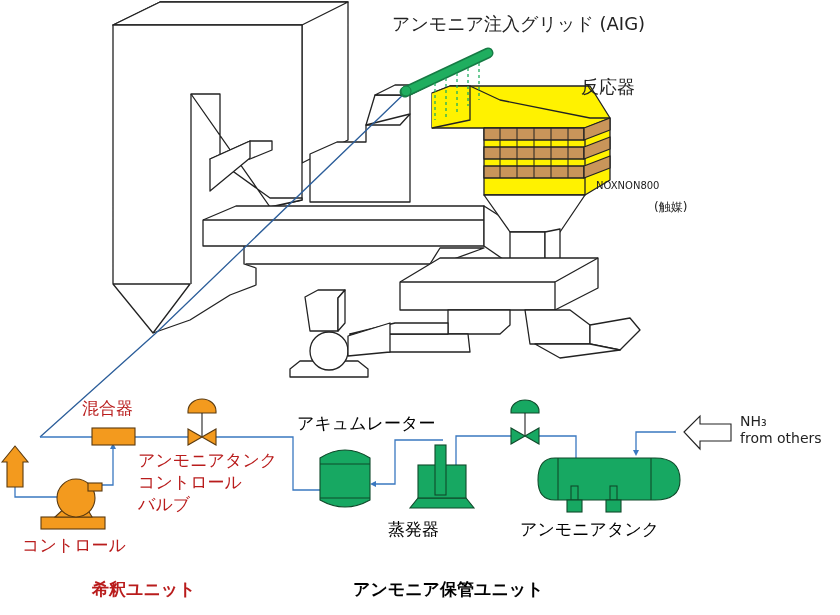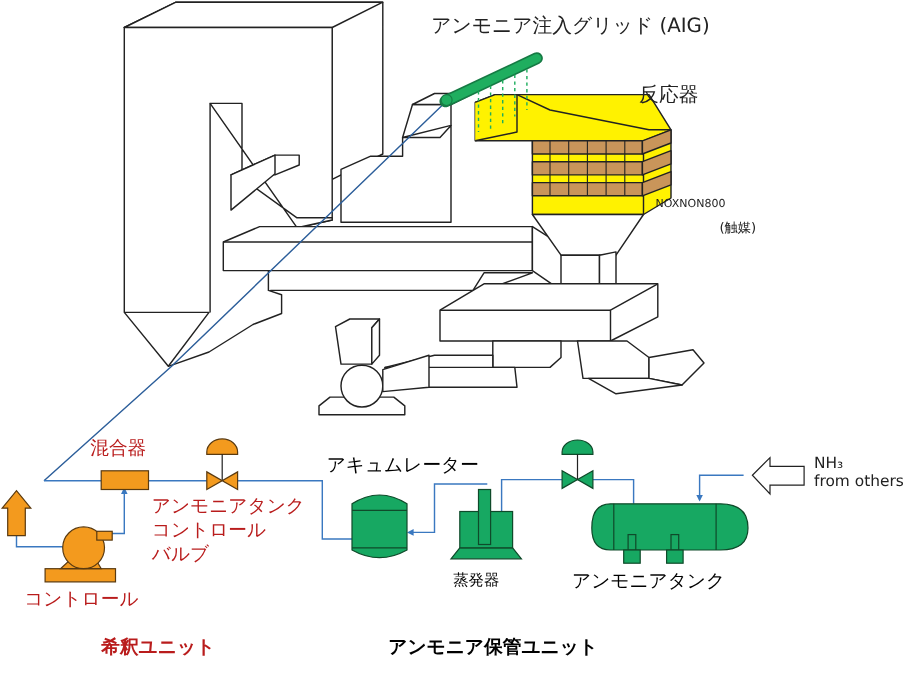--- a/index.html
+++ b/index.html
@@ -163,20 +163,20 @@
 <div class="lbl blk" style="left:596px;top:180px;font-size:10px;">NOXNON800</div>
 <div class="lbl blk" style="left:654px;top:201px;font-size:12px;">(触媒)</div>
 
 <div class="lbl org" style="left:82px;top:399px;font-size:17px;">混合器</div>
 <div class="lbl org" style="left:138px;top:451px;font-size:17px;">アンモニアタンク</div>
 <div class="lbl org" style="left:138px;top:473px;font-size:17px;">コントロール</div>
 <div class="lbl org" style="left:138px;top:495px;font-size:17px;">バルブ</div>
 <div class="lbl org" style="left:22px;top:536px;font-size:17px;">コントロール</div>
 
 <div class="lbl grn" style="left:297px;top:414px;font-size:17px;">アキュムレーター</div>
-<div class="lbl grn" style="left:412px;top:520px;font-size:14px;text-align:center;">蒸発器</div>
+<div class="lbl grn" style="left:388px;top:520px;font-size:17px;text-align:center;">蒸発器</div>
 <div class="lbl grn" style="left:520px;top:520px;font-size:17px;">アンモニアタンク</div>
 
 <div class="lbl blk" style="left:740px;top:413px;font-size:14px;">NH₃</div>
 <div class="lbl blk" style="left:740px;top:430px;font-size:14px;">from others</div>
 
 <div class="lbl org bold" style="left:92px;top:580px;font-size:17px;">希釈ユニット</div>
 <div class="lbl grn bold" style="left:353px;top:580px;font-size:17px;">アンモニア保管ユニット</div>
 
 </body></html>

